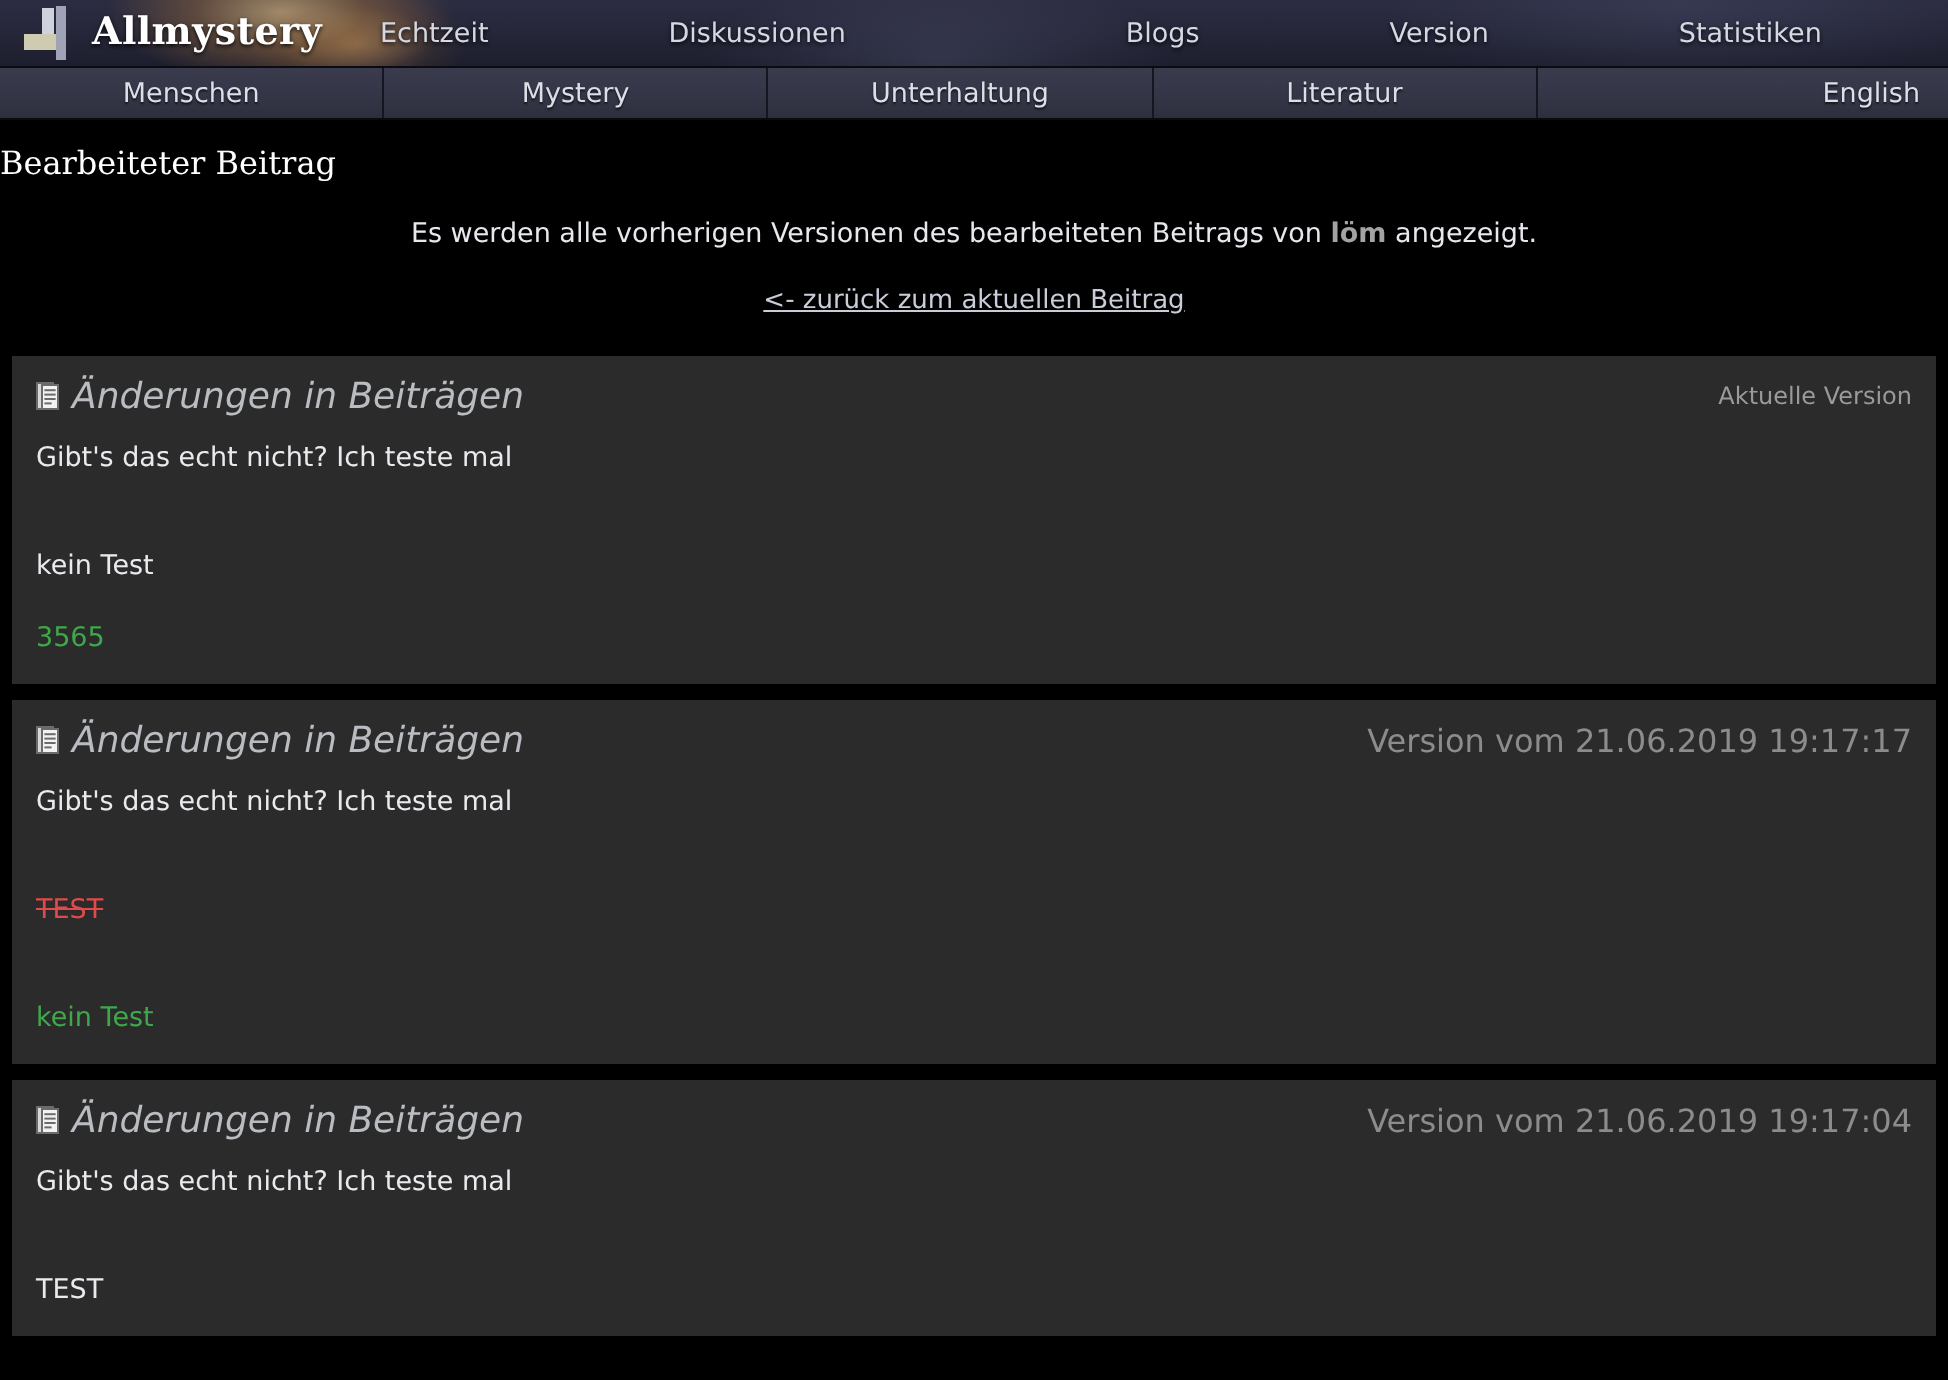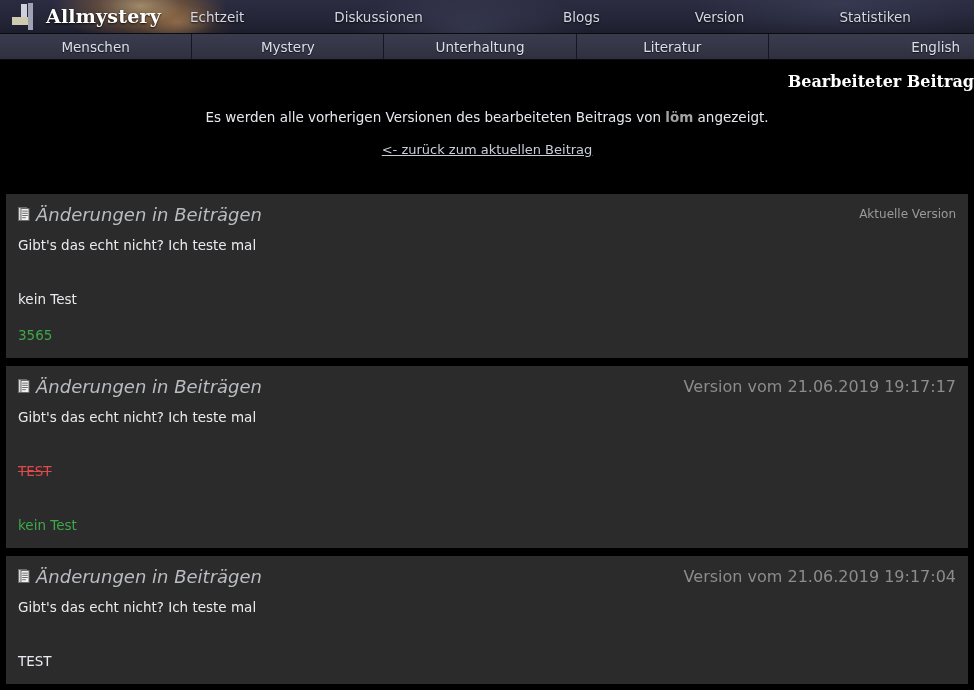--- a/index.html
+++ b/index.html
@@ -78,35 +78,35 @@
   }
   .subnav .cell:last-child {
     border-right: none;
     justify-content: flex-end;
     padding-right: 14px;
   }
 
   
   .pagehead { background: #000; padding-top: 12px; }
   .pagetitle {
-    text-align: right;
+    text-align: left;
     color: #ffffff;
     font-family: "DejaVu Serif", "Liberation Serif", serif;
-    font-weight: bold;
+    font-weight: normal;
     font-size: 16px;
     margin: 0 0 18px 0;
   }
   .pagesub {
     text-align: center;
     color: #e6e8ee;
     font-size: 13.5px;
     margin: 0 0 14px 0;
   }
   .pagesub b { font-weight: bold; color:#a3a3a3; }
-  .backlink-wrap { text-align: center; padding-bottom: 36px; }
+  .backlink-wrap { text-align: center; padding-bottom: 20px; }
   .backlink {
     color: #c9cdd8;
     font-size: 13px;
     text-decoration: underline;
   }
 
   
   .versions { padding: 0 6px; }
   .vblock {
     background: #2b2b2b;

